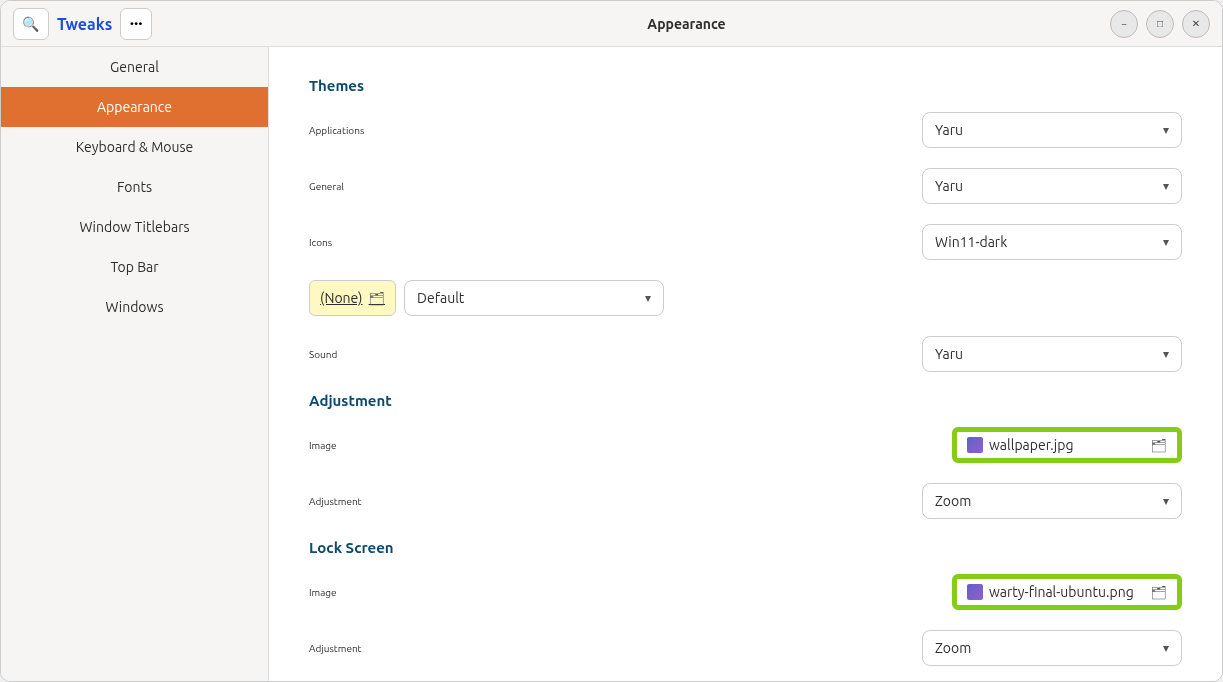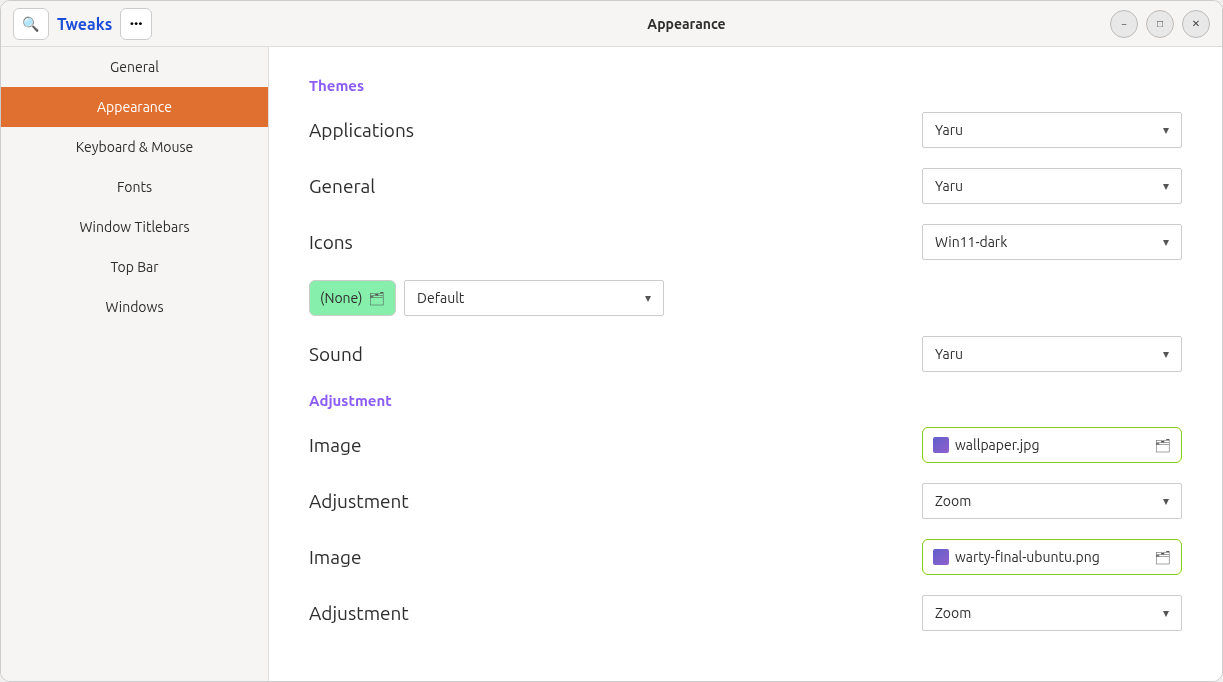--- a/index.html
+++ b/index.html
@@ -116,81 +116,82 @@
     }
     .main {
       flex: 1;
       background: #ffffff;
       overflow-y: auto;
       padding: 30px 40px;
     }
     .section-title {
       font-weight: 700;
       font-size: 15px;
-      color: #8b5cf6;
+      color: #0c4a6e;
       margin-bottom: 18px;
     }
     .setting-row {
       display: flex;
       align-items: center;
       margin-bottom: 20px;
     }
     .setting-label {
-      font-size: 19px;
+      font-size: 10px;
       color: #2d2d2d;
       flex: 1;
     }
     .setting-control {
       display: flex;
       align-items: center;
       gap: 8px;
     }
     .dropdown {
       width: 260px;
       height: 36px;
       border: 1px solid #ccc;
-      border-radius: 2px;
+      border-radius: 8px;
       background: white;
       display: flex;
       align-items: center;
       justify-content: space-between;
       padding: 0 12px;
       cursor: pointer;
       font-size: 14px;
       color: #2d2d2d;
       gap: 36px;
     }
     .dropdown-arrow {
       font-size: 12px;
       color: #555;
     }
     .shell-none-badge {
       height: 36px;
       border: 1px solid #ccc;
       border-radius: 6px;
-      background: #86efac;
+      background: #fef9c3;
       display: flex;
       align-items: center;
       padding: 0 10px;
       gap: 6px;
       font-size: 14px;
       color: #2d2d2d;
       cursor: pointer;
+      text-decoration: underline;
     }
     .folder-icon {
       font-size: 13px;
       color: #555;
     }
     .section-divider {
       margin: 20px 0;
     }
     .image-control {
-      width: 260px;
+      width: 230px;
       height: 36px;
-      border: 1px solid #84cc16;
+      border: 5px solid #84cc16;
       border-radius: 6px;
       background: white;
       display: flex;
       align-items: center;
       padding: 0 10px;
       gap: 6px;
       font-size: 14px;
       color: #2d2d2d;
       cursor: pointer;
     }
@@ -342,20 +343,21 @@
         <span class="setting-label">Adjustment</span>
         <div class="setting-control">
           <div class="dropdown">
             <span>Zoom</span>
             <span class="dropdown-arrow">▾</span>
           </div>
         </div>
       </div>
 
       <div class="section-divider"></div>
+      <div class="section-title">Lock Screen</div>
 
       <div class="setting-row">
         <span class="setting-label">Image</span>
         <div class="setting-control">
           <div class="image-control">
             <div class="img-thumbnail"></div>
             <span class="image-filename">warty-final-ubuntu.png</span>
             <span class="image-folder-icon">🗂</span>
           </div>
         </div>

